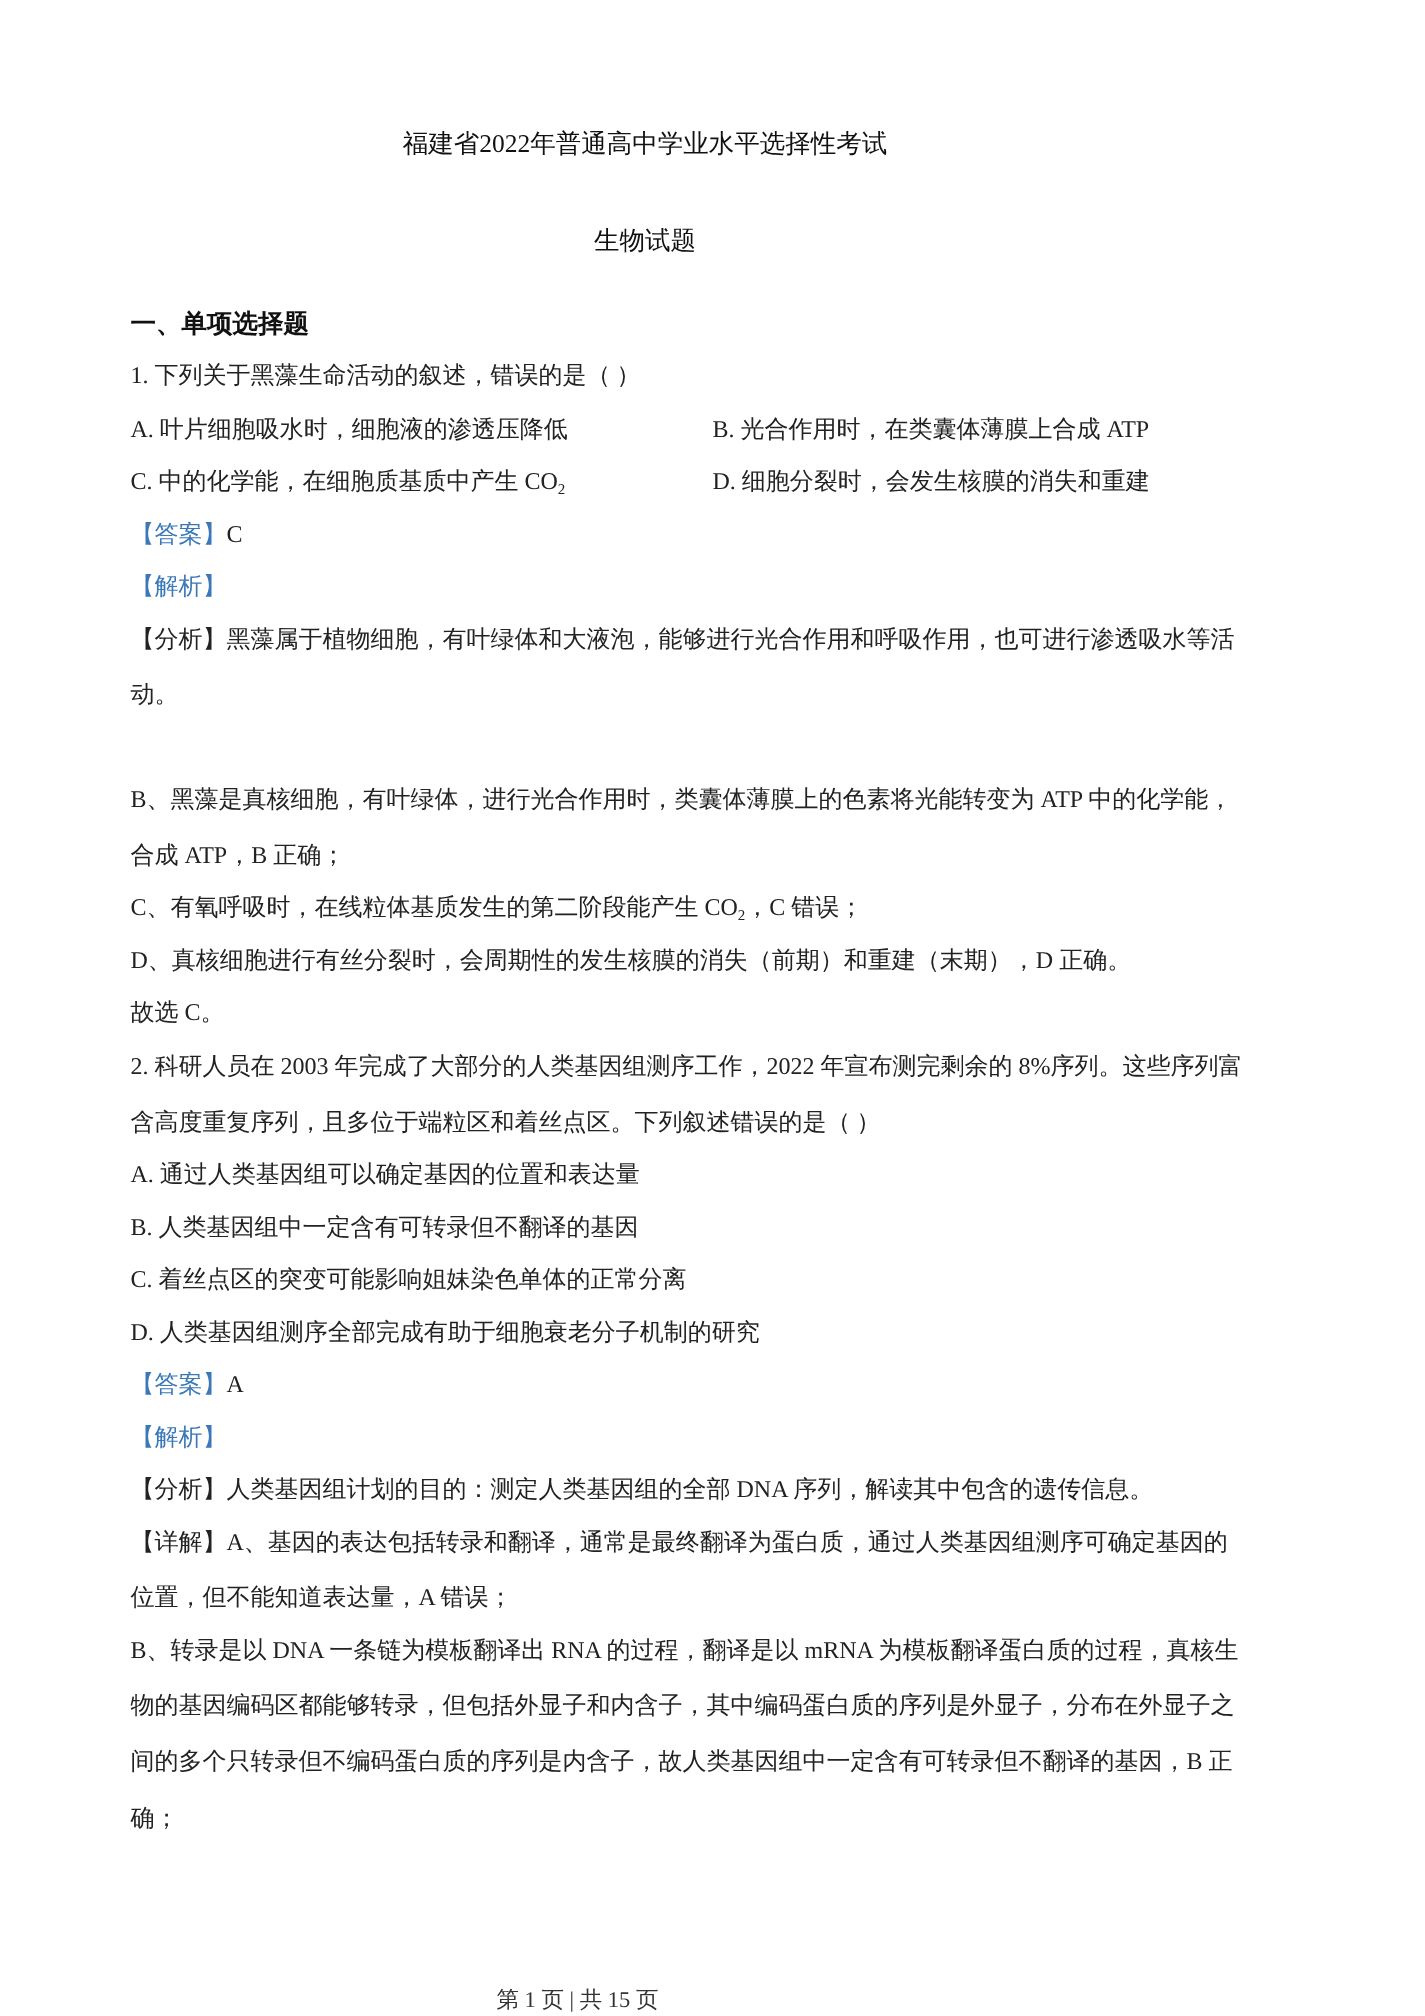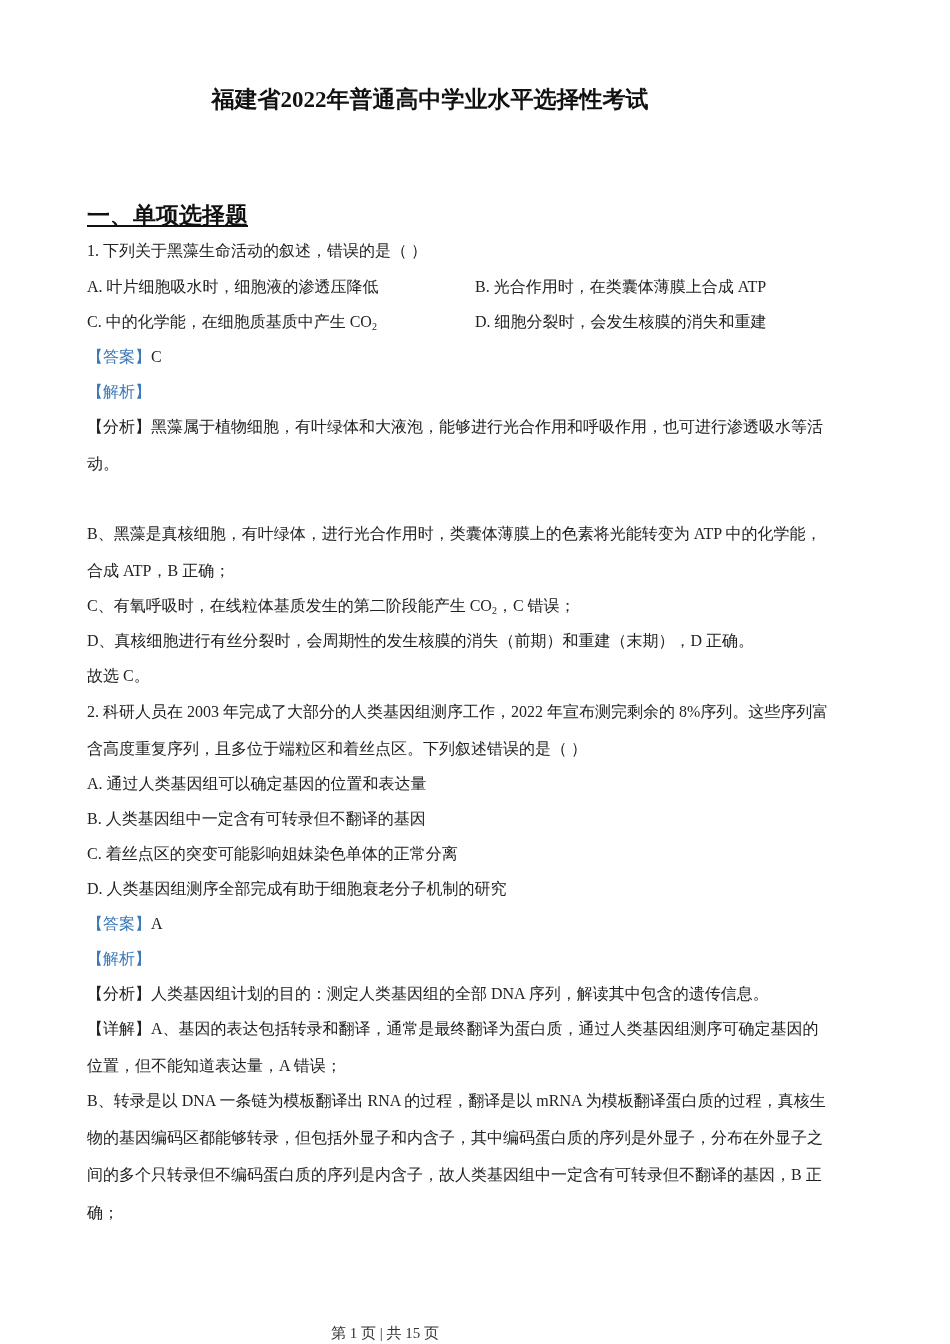--- a/index.html
+++ b/index.html
@@ -4,42 +4,43 @@
 <style>
   html, body { margin: 0; padding: 0; background: #ffffff; }
   body {
     width: 950px; height: 1344px; position: relative; overflow: hidden;
     font-family: "Liberation Serif", "DejaVu Serif", serif;
     color: #1a1a1a;
   }
   .page { position: absolute; left: 0; top: 0; width: 950px; height: 1344px; }
   .title {
     position: absolute; left: 0; width: 860px; text-align: center;
-    font-weight: bold; font-size: 23px; color: #111;
+    font-weight: normal; font-size: 17px; color: #111;
   }
   .line {
     position: absolute; left: 87px; font-size: 16px; line-height: 20px;
     white-space: nowrap; color: #222;
   }
-  .section-head { font-weight: bold; font-size: 23px; color: #111; text-decoration: underline; }
+  .section-head { font-weight: bold; font-size: 17px; color: #111; }
   .blue { color: #3a78b8; }
   .tag { color: #222; }
   sub { font-size: 10px; vertical-align: -3px; line-height: 0; }
   .footer {
     position: absolute; top: 1324px; left: 0; width: 770px; text-align: center;
     font-size: 15px; color: #333;
   }
   .opt-right { position: absolute; left: 475px; }
 </style>
 </head>
 <body>
 
 <div class="page">
 
   <div class="title" style="top:84px;">福建省2022年普通高中学业水平选择性考试</div>
+  <div class="title" style="top:149px;">生物试题</div>
 
   <div class="line section-head" style="top:206px;">一、单项选择题</div>
 
   <div class="line" style="top:241px;">1. 下列关于黑藻生命活动的叙述，错误的是（    ）</div>
 
   <div class="line" style="top:277px;">A. 叶片细胞吸水时，细胞液的渗透压降低</div>
   <div class="line opt-right" style="top:277px;">B. 光合作用时，在类囊体薄膜上合成 ATP</div>
 
   <div class="line" style="top:312px;"><span>C. 中的化学能，在细胞质基质中产生 CO</span><sub>2</sub></div>
   <div class="line opt-right" style="top:312px;">D. 细胞分裂时，会发生核膜的消失和重建</div>

